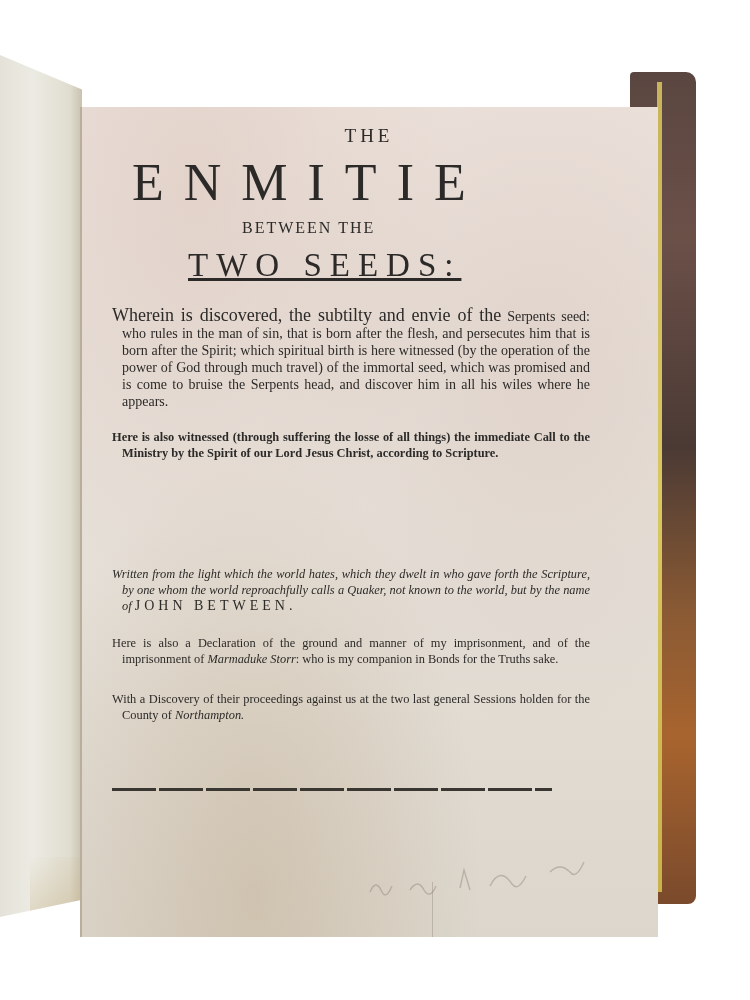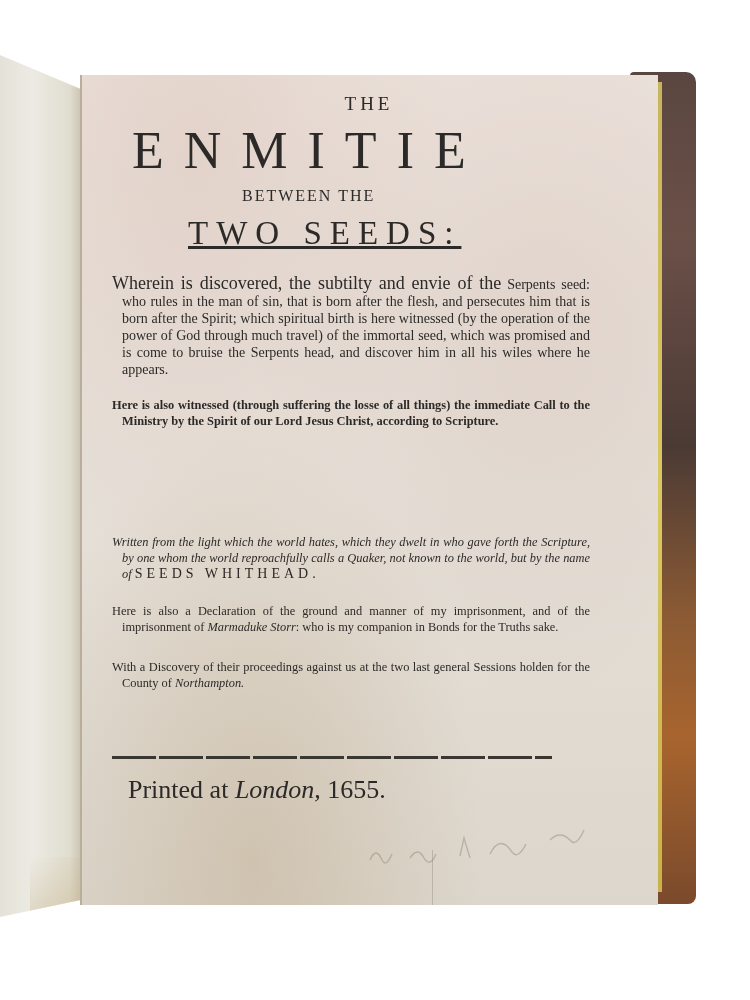--- a/index.html
+++ b/index.html
@@ -27,21 +27,21 @@
   }
   .page {
     position: absolute; left: 80px; top: 75px; width: 578px; height: 830px;
     background:
       radial-gradient(ellipse at 20% 10%, rgba(210,180,170,0.35) 0%, rgba(0,0,0,0) 40%),
       radial-gradient(ellipse at 80% 30%, rgba(200,170,160,0.25) 0%, rgba(0,0,0,0) 45%),
       radial-gradient(ellipse at 30% 95%, rgba(190,170,140,0.45) 0%, rgba(0,0,0,0) 40%),
       linear-gradient(180deg, #ece3dc 0%, #e6e0d8 50%, #dcd6cc 100%);
     box-shadow: inset 2px 0 0 #b9ad9c;
   }
-  .ink { color: #2c2a28; }
+  .ink { color: #2c2a28; margin-top: 32px; }
   .title-the {
     position: absolute; left: 0; width: 100%; top: 18px; text-align: center;
     font-size: 19px; letter-spacing: 4px;
   }
   .title-main {
     position: absolute; left: 52px; top: 50px;
     font-size: 52px; letter-spacing: 20px; line-height: 1;
   }
   .title-between {
     position: absolute; left: 162px; top: 112px;
@@ -93,41 +93,36 @@
   <div class="para lead" style="top:200px;">
     <span class="first-line">Wherein is discovered, the subtilty and envie of the</span>
     <span>Serpents seed: who rules in the man of sin, that is born after the flesh, and persecutes him that is born after the Spirit; which spiritual birth is here witnessed (by the operation of the power of God through much travel) of the immortal seed, which was promised and is come to bruise the Serpents head, and discover him in all his wiles where he appears.</span>
   </div>
 
   <div class="para" style="top:322px;font-weight:bold;">Here is also witnessed (through suffering the losse of all things) the immediate Call to the Ministry by the Spirit of our Lord Jesus Christ, according to Scripture.</div>
 
 
   <div class="para italic" style="top:459px;">
     <span>Written from the light which the world hates, which they dwelt in who gave forth the Scripture, by one whom the world reproachfully calls a Quaker, not known to the world, but by the name of</span>
-    <span class="small-caps">SEEDS WHITHEAD.</span>
+    <span class="small-caps">JOHN BETWEEN.</span>
   </div>
 
   <div class="para" style="top:528px;">
     <span>Here is also a Declaration of the ground and manner of my imprisonment, and of the imprisonment of</span>
     <span class="italic">Marmaduke Storr</span><span>: who is my companion in Bonds for the Truths sake.</span>
   </div>
 
   <div class="para" style="top:584px;">
     <span>With a Discovery of their proceedings against us at the two last general Sessions holden for the County of</span>
     <span class="italic">Northampton.</span>
   </div>
 
 
   <div class="rule"></div>
 
-  <div class="imprint">
-    <span>Printed at</span>
-    <span class="city">London,</span>
-    <span>1655.</span>
-  </div>
 
   <div class="pencil">
     <svg width="280" height="50" viewBox="0 0 280 50">
       <path d="M20 40 q6 -14 12 0 q4 8 10 -6 M60 38 q8 -12 14 0 q6 10 12 -4 M110 36 l4 -18 l6 20 M140 34 q10 -20 22 -2 q6 8 14 -8 M200 20 q10 -10 20 0 q6 8 14 -10" stroke="rgba(120,110,100,0.35)" stroke-width="1.4" fill="none"></path>
     </svg>
   </div>
   <div class="fold"></div>
 </div>
 
 </body></html>

